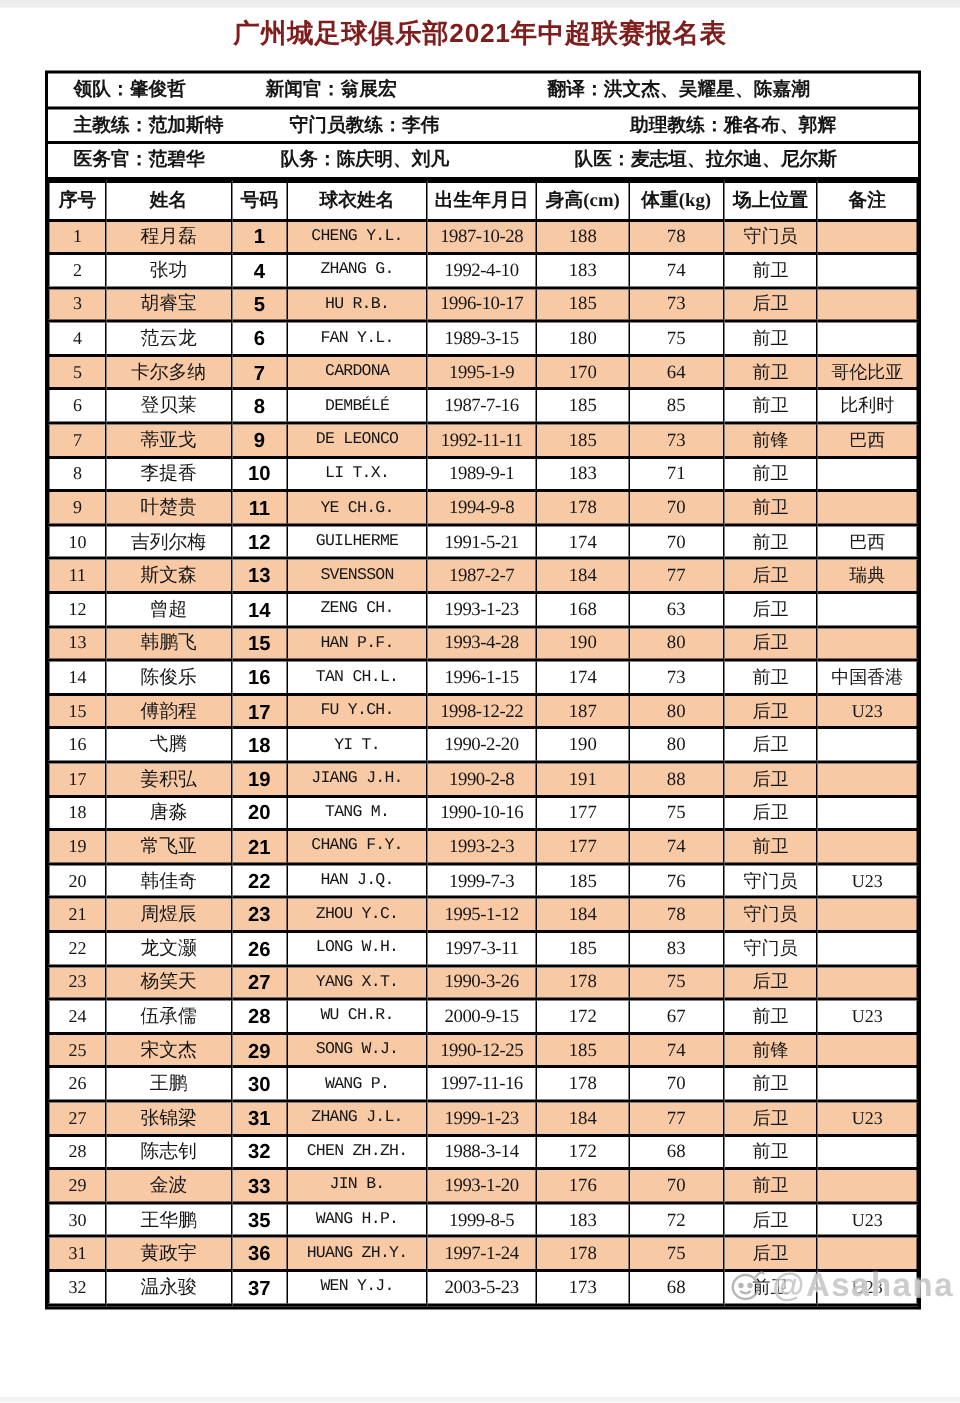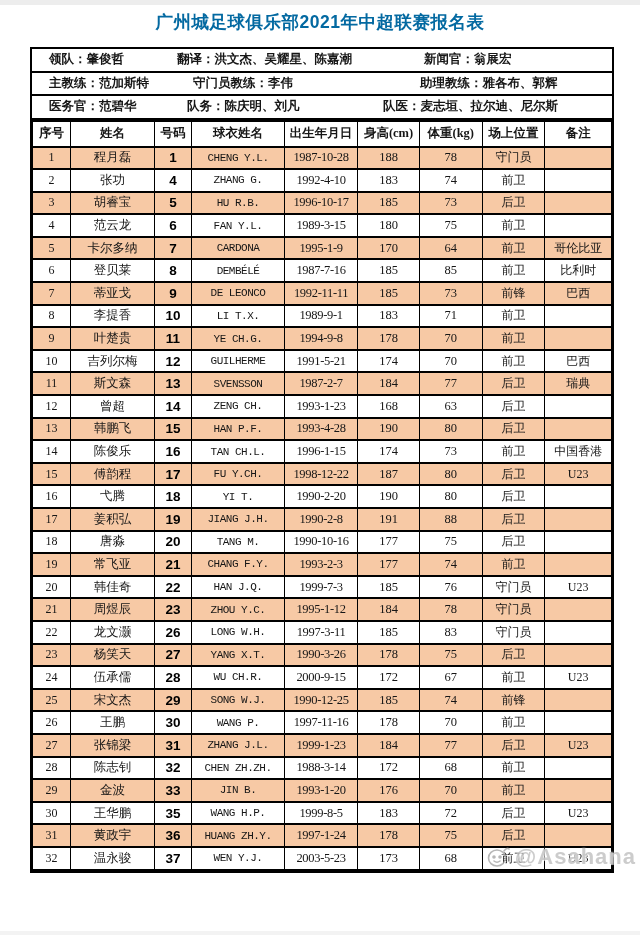--- a/index.html
+++ b/index.html
@@ -11,21 +11,21 @@
     color:#161616;
     overflow:hidden;
   }
   .edge-strip-top{ position:absolute; top:0; left:0; right:0; height:5px; background:#ededed; }
   .edge-strip-bottom{ position:absolute; bottom:0; left:0; right:0; height:4px; background:#f3f3f3; }
 
   .doc-title{
     position:absolute; top:10px; left:0; width:100%;
     text-align:center;
     font-family:"Liberation Sans","DejaVu Sans",sans-serif;
-    font-weight:bold; font-size:17.5px; letter-spacing:.5px; color:#0369a1;
+    font-weight:bold; font-size:17.5px; letter-spacing:.5px; color:#7f1d1d;
   }
 
   .sheet{
     position:absolute; top:47px; left:30px; width:584px;
     border:2.5px solid #000; background:#fff;
   }
 
   
   .staff-row{
     display:flex; align-items:center;
@@ -85,22 +85,22 @@
 
 <div class="edge-strip-top"></div>
 <div class="edge-strip-bottom"></div>
 
 <div class="doc-title">广州城足球俱乐部2021年中超联赛报名表</div>
 
 <div class="sheet">
   <div id="staff-section">
       <div class="staff-row staff-row-0">
         <div class="staff-seg seg-0">领队：肇俊哲</div>
+        <div class="staff-seg seg-1">新闻官：翁展宏</div>
         <div class="staff-seg seg-2">翻译：洪文杰、吴耀星、陈嘉潮</div>
-        <div class="staff-seg seg-1">新闻官：翁展宏</div>
       </div>
       <div class="staff-row staff-row-1">
         <div class="staff-seg seg-0">主教练：范加斯特</div>
         <div class="staff-seg seg-2">守门员教练：李伟</div>
         <div class="staff-seg seg-1">助理教练：雅各布、郭辉</div>
       </div>
       <div class="staff-row staff-row-2">
         <div class="staff-seg seg-0">医务官：范碧华</div>
         <div class="staff-seg seg-1">队务：陈庆明、刘凡</div>
         <div class="staff-seg seg-2">队医：麦志垣、拉尔迪、尼尔斯</div>

